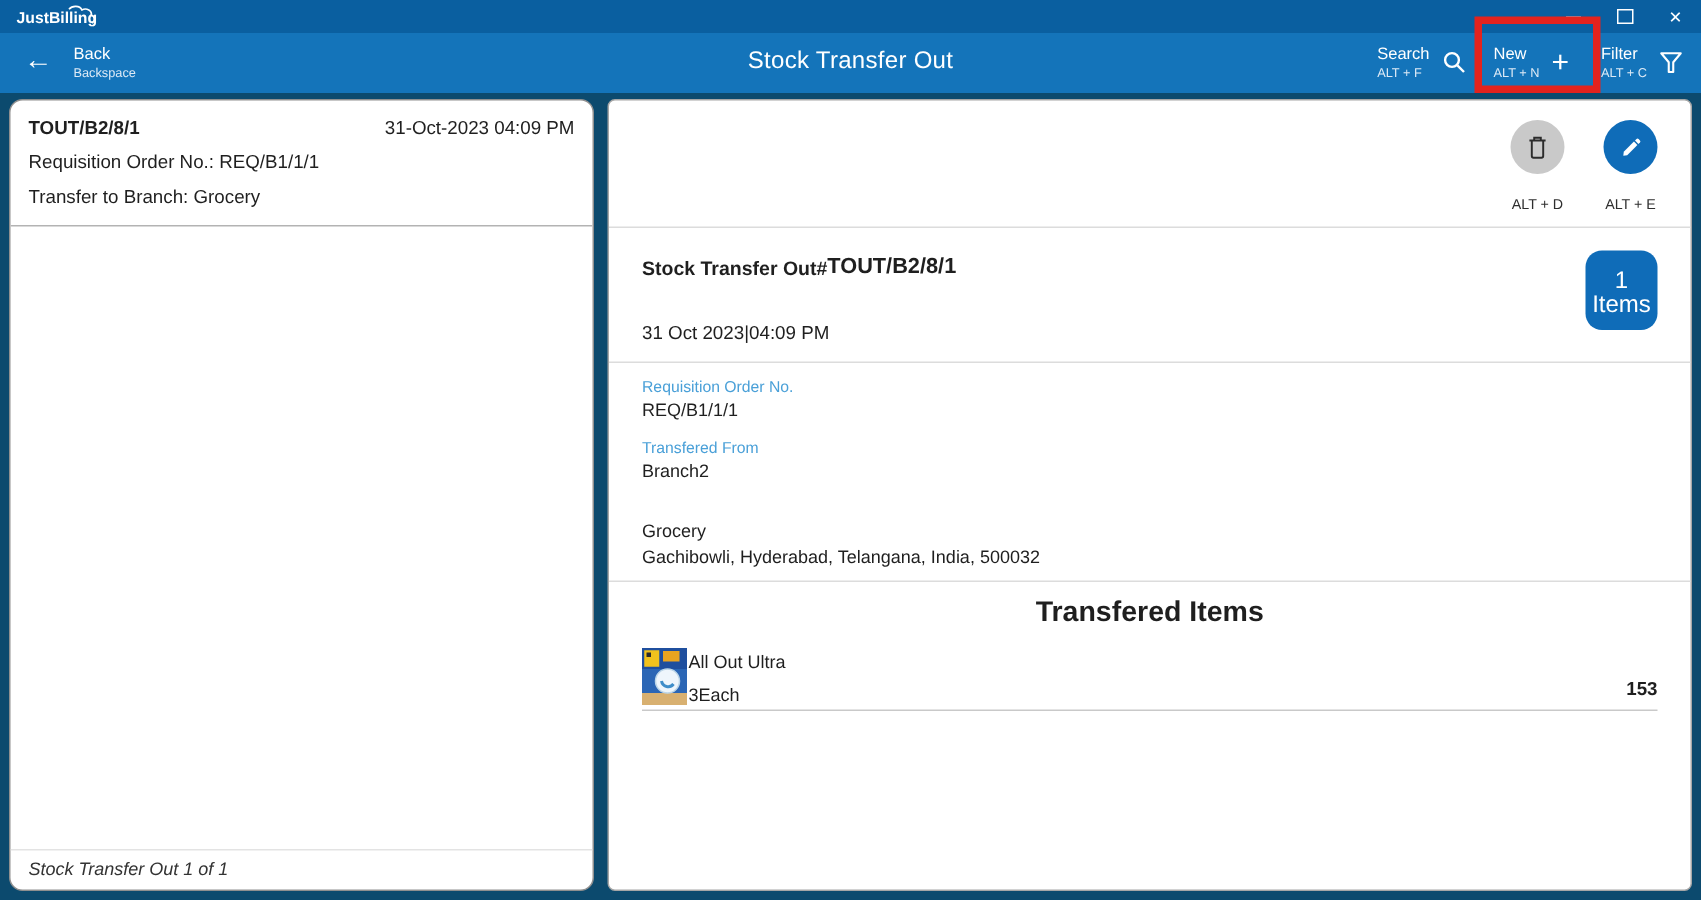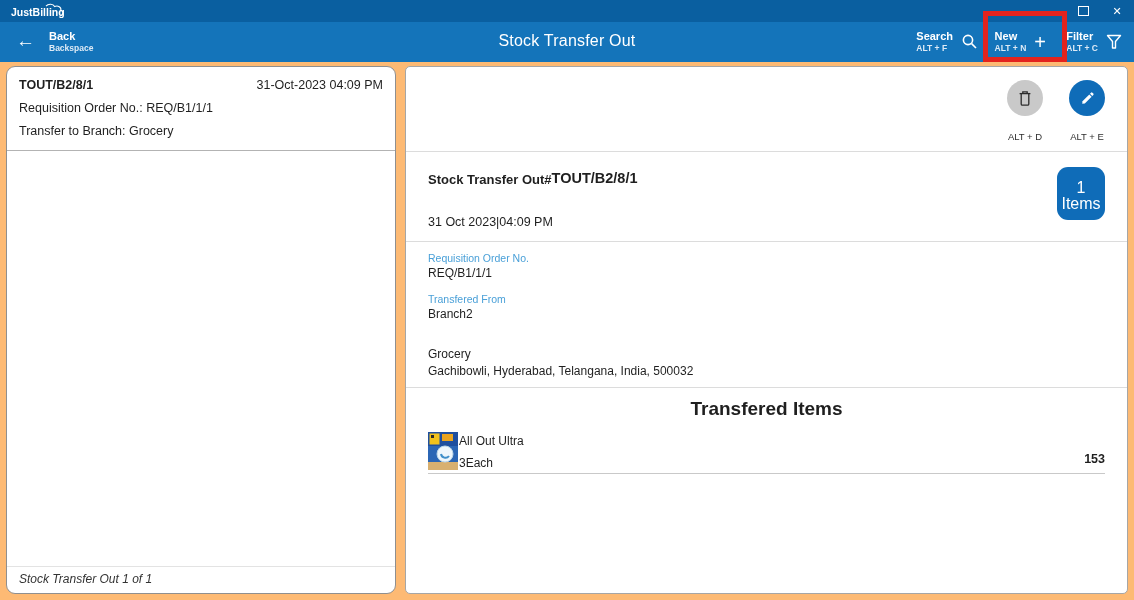--- a/index.html
+++ b/index.html
@@ -1,32 +1,32 @@
 <!DOCTYPE html>
 <html><head>
 <meta charset="utf-8">
 <style>
   html,body{margin:0;padding:0;background:#ffffff;}
-  .app{position:relative;width:1134px;height:600px;background:#fdba74;overflow:hidden;
+  .app{position:relative;width:1134px;height:600px;background:#0c4a6e;overflow:hidden;
        font-family:"Liberation Sans",sans-serif;color:#1f1f1f;}
 
   
   .titlebar{position:absolute;left:0;top:0;width:100%;height:22px;background:#0a5fa0;
             display:flex;align-items:center;justify-content:space-between;box-sizing:border-box;padding-left:10px;}
   .logo-svg{display:block;}
   .win-controls{display:flex;align-items:stretch;height:100%;}
   .wc{width:34px;display:flex;align-items:center;justify-content:center;color:#fff;font-size:11px;cursor:pointer;}
   .wc .dash{width:10px;border-top:1.4px solid #fff;display:block;}
   .wc .boxy{width:9px;height:8px;border:1.2px solid #fff;display:block;}
 
   
   .navbar{position:absolute;left:0;top:22px;width:100%;height:40px;background:#1474ba;color:#fff;}
   .back{position:absolute;left:16px;top:4px;display:flex;align-items:center;gap:14px;cursor:pointer;}
   .back-arrow{font-size:19px;line-height:30px;}
-  .stack{display:flex;flex-direction:column;font-weight:bold;}
+  .stack{display:flex;flex-direction:column;}
   .stack .l1{font-size:11px;line-height:14px;}
   .stack .l2{font-size:8.5px;line-height:11px;color:#ddeaf6;}
   .nav-title{position:absolute;left:0;top:10px;width:100%;text-align:center;font-size:16px;letter-spacing:.2px;}
   .nav-action{position:absolute;top:7px;display:flex;align-items:center;gap:8px;cursor:pointer;}
   #act-search{right:156px;}
   #act-new{right:88px;}
   #act-filter{right:12px;}
   .plus-glyph{font-size:20px;line-height:22px;font-weight:400;}
   .icon-wrap{display:flex;align-items:center;}
 

